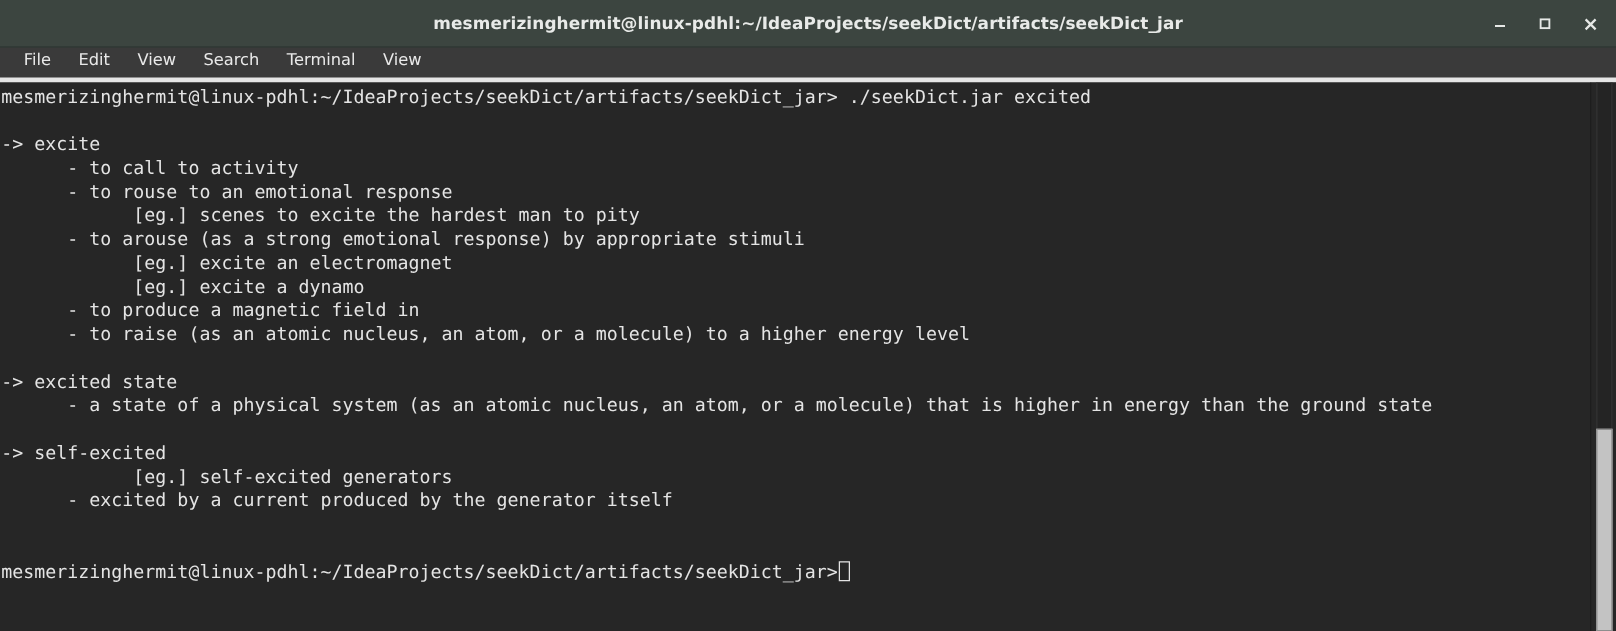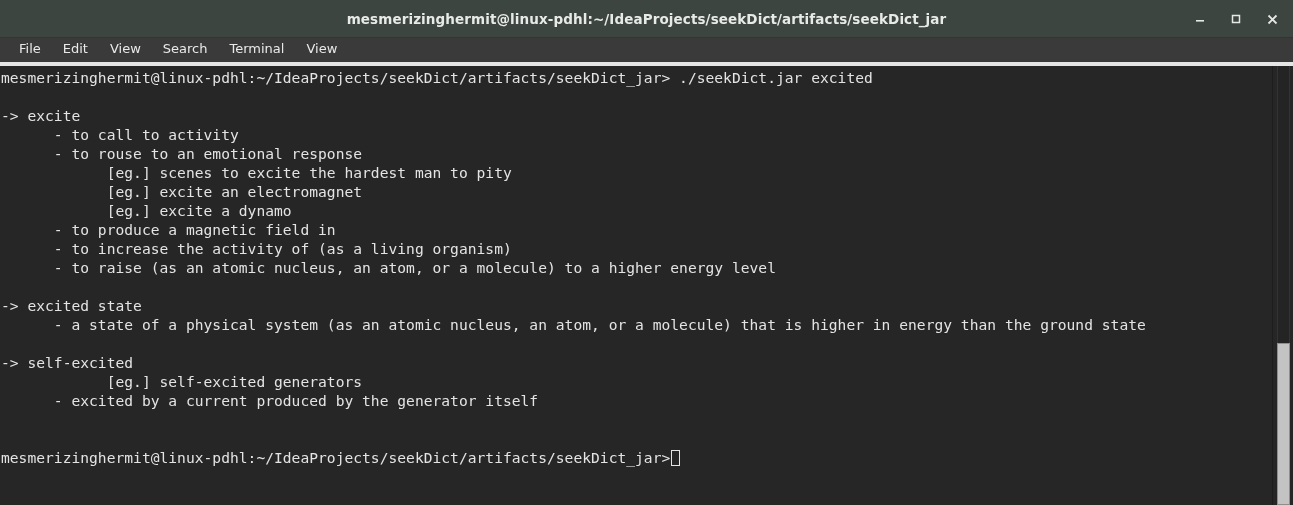--- a/index.html
+++ b/index.html
@@ -159,24 +159,24 @@
 </div>
 
 <div class="term-wrap">
   <div class="term">
     <div class="line">mesmerizinghermit@linux-pdhl:~/IdeaProjects/seekDict/artifacts/seekDict_jar&gt; ./seekDict.jar excited</div>
     <div class="line blank"></div>
     <div class="line">-&gt; excite</div>
     <div class="line">      - to call to activity</div>
     <div class="line">      - to rouse to an emotional response</div>
     <div class="line">            [eg.] scenes to excite the hardest man to pity</div>
+    <div class="line">      - to arouse (as a strong emotional response) by appropriate stimuli</div>
     <div class="line">            [eg.] excite an electromagnet</div>
     <div class="line">            [eg.] excite a dynamo</div>
     <div class="line">      - to produce a magnetic field in</div>
-    <div class="line">      - to increase the activity of (as a living organism)</div>
     <div class="line">      - to raise (as an atomic nucleus, an atom, or a molecule) to a higher energy level</div>
     <div class="line blank"></div>
     <div class="line">-&gt; excited state</div>
     <div class="line">      - a state of a physical system (as an atomic nucleus, an atom, or a molecule) that is higher in energy than the ground state</div>
     <div class="line blank"></div>
     <div class="line">-&gt; self-excited</div>
     <div class="line">            [eg.] self-excited generators</div>
     <div class="line">      - excited by a current produced by the generator itself</div>
     <div class="line blank"></div>
     <div class="line blank"></div>

